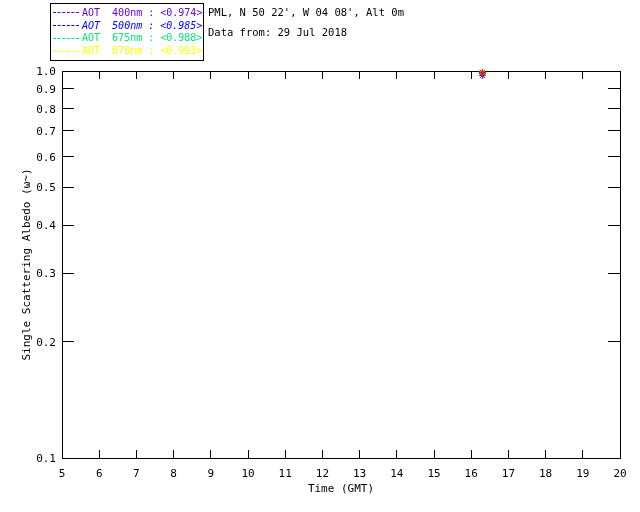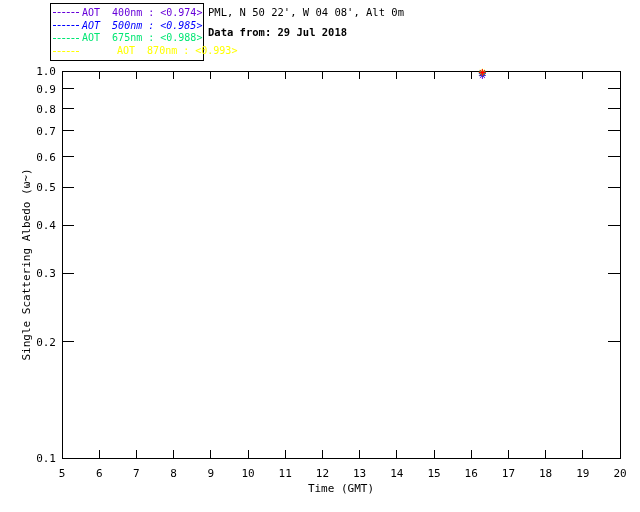--- a/index.html
+++ b/index.html
@@ -14,33 +14,33 @@
     position:absolute;left:50px;top:3px;width:154px;height:58px;
     border:1px solid #000;background:#fff;box-sizing:border-box;
     display:flex;flex-direction:column;justify-content:space-evenly;
     padding:1px 2px;
   }
   .legend-row{display:flex;align-items:center;font-size:10px;line-height:10px;white-space:pre;}
   .legend-dash{display:inline-block;width:26px;height:0;border-top:1px dashed currentColor;margin-right:3px;flex:none;}
   
   .hdr-line{position:absolute;left:208px;font-size:10.5px;line-height:12px;white-space:pre;}
   #hdr1{top:6px;}
-  #hdr2{top:26px;font-weight:bold;}
+  #hdr2{top:26px;}
   svg text{font-family:"DejaVu Sans Mono",monospace;fill:#000;}
 </style>
 </head>
 <body>
 
 <div id="stage">
 
   <div class="legend-box">
       <div class="legend-row" style="color: rgb(102, 0, 217);"><span class="legend-dash"></span><span>AOT  400nm : &lt;0.974&gt;</span></div>
       <div class="legend-row" style="color: rgb(0, 0, 255); font-style: italic;"><span class="legend-dash"></span><span>AOT  500nm : &lt;0.985&gt;</span></div>
       <div class="legend-row" style="color: rgb(0, 230, 115); align-items: center;"><span class="legend-dash"></span><span>AOT  675nm : &lt;0.988&gt;</span></div>
-      <div class="legend-row" style="color: rgb(255, 255, 0); gap: 35px;"><span class="legend-dash"></span><span>AOT  870nm : &lt;0.993&gt;</span></div>
+      <div class="legend-row" style="color: rgb(255, 255, 0);"><span class="legend-dash"></span><span>AOT  870nm : &lt;0.993&gt;</span></div>
     </div>
 
   <div class="hdr-line" id="hdr1">PML, N 50 22', W 04 08', Alt 0m</div>
   <div class="hdr-line" id="hdr2">Data from: 29 Jul 2018</div>
 
   <svg id="chart-svg" width="640" height="512" viewBox="0 0 640 512">
       <rect x="62" y="71" width="558" height="387" fill="none" stroke="#000" stroke-width="1" shape-rendering="crispEdges"></rect>
       <line x1="62" y1="458" x2="62" y2="450" stroke="#000" shape-rendering="crispEdges"></line>
       <line x1="62" y1="71" x2="62" y2="79" stroke="#000" shape-rendering="crispEdges"></line>
       <text x="62" y="477" text-anchor="middle" font-size="11px">5</text>

